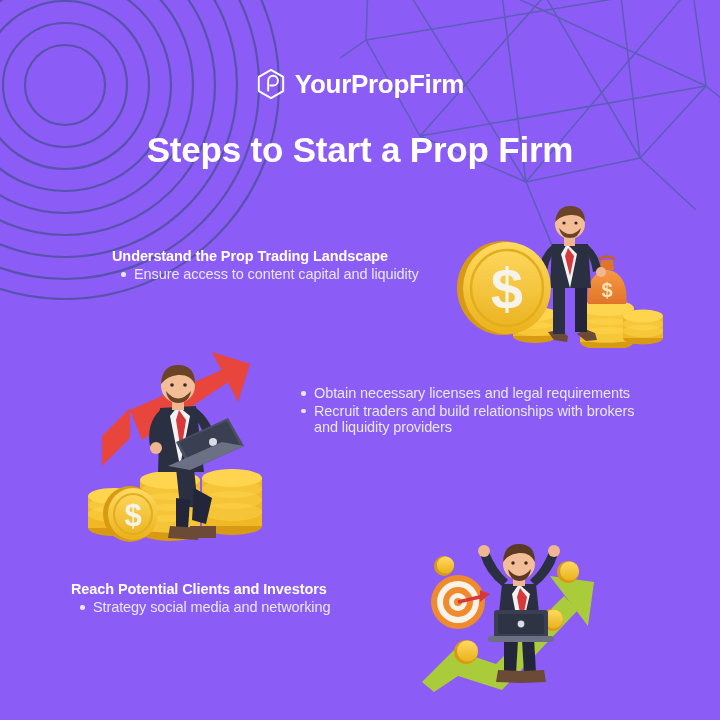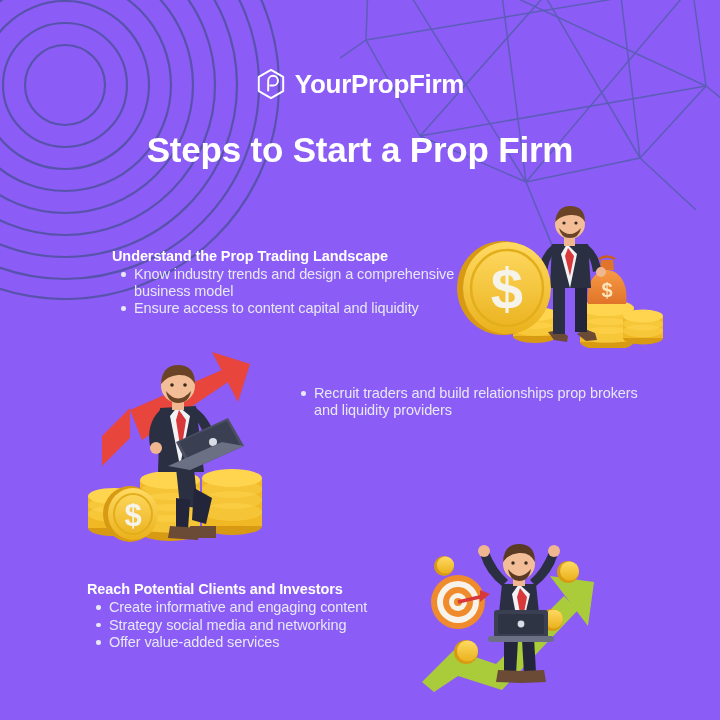--- a/index.html
+++ b/index.html
@@ -98,21 +98,21 @@
     left: -13px;
     top: 6px;
     width: 4.5px;
     height: 4.5px;
     border-radius: 50%;
     background: #e7e8f6;
   }
 
   #section-1 { top: 248px; left: 71px; width: 390px; margin-left: 41px; }
   #section-2 { top: 385px; left: 292px; width: 370px; }
-  #section-3 { top: 581px; left: 87px; width: 360px; }
+  #section-3 { top: 581px; left: 71px; width: 360px; }
 
   
   .illus { position: absolute; }
   #illus-1 { top: 196px; left: 455px; width: 208px; height: 152px; }
   #illus-2 { top: 348px; left: 72px; width: 210px; height: 196px; }
   #illus-3 { top: 540px; left: 418px; width: 210px; height: 152px; }
 </style>
 </head>
 <body>
 
@@ -381,33 +381,31 @@
         <rect x="80" y="74" width="46" height="20" rx="2" fill="#2f3445"></rect>
         <circle cx="103" cy="84" r="3.4" fill="#d9dce6"></circle>
         <rect x="70" y="96" width="66" height="6" rx="3" fill="#6b7084"></rect>
       </g>
     </g>
   </svg>
 
   <div class="section" id="section-1">
     <div class="sec-heading">Understand the Prop Trading Landscape</div>
     <ul class="bullets">
-      <li>Know industry trends and design a comprehensive business model</li>
       <li>Ensure access to content capital and liquidity</li>
     </ul>
   </div>
 
   <div class="section" id="section-2">
     <ul class="bullets">
-      <li>Recruit traders and build relationships prop brokers and liquidity providers</li>
+      <li>Obtain necessary licenses and legal requirements</li>
+      <li>Recruit traders and build relationships with brokers and liquidity providers</li>
     </ul>
   </div>
 
   <div class="section" id="section-3">
     <div class="sec-heading">Reach Potential Clients and Investors</div>
     <ul class="bullets">
-      <li>Create informative and engaging content</li>
       <li>Strategy social media and networking</li>
-      <li>Offer value-added services</li>
     </ul>
   </div>
 
 </div>
 
 </body></html>

